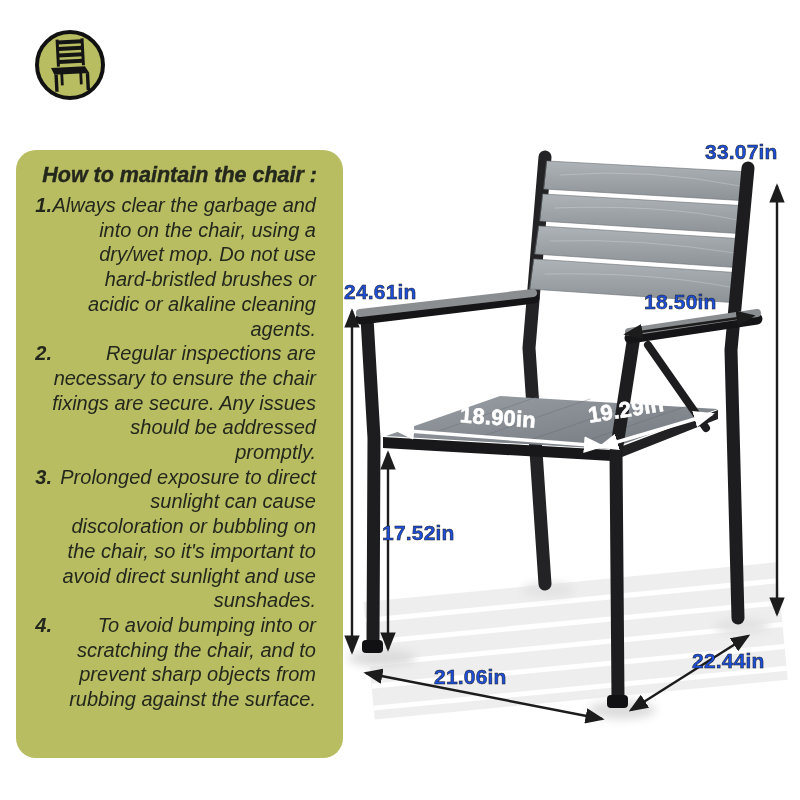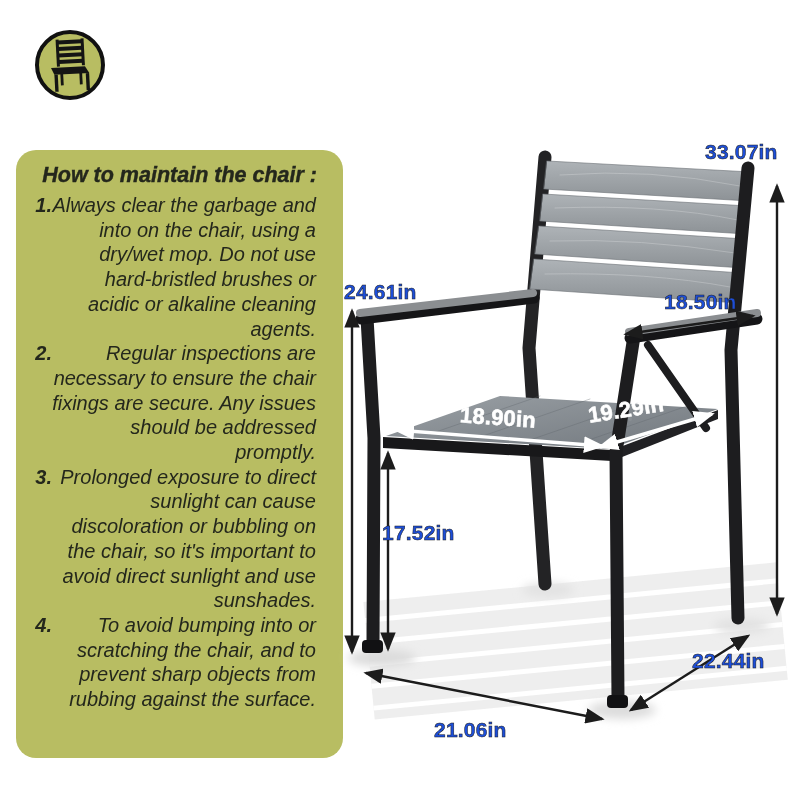--- a/index.html
+++ b/index.html
@@ -169,20 +169,20 @@
     </g>
 
     <g stroke="#ffffff" stroke-width="3.4" fill="none">
       <line x1="396" y1="430" x2="602" y2="446" marker-start="url(#aw)" marker-end="url(#aw)"></line>
       <line x1="600" y1="447" x2="712" y2="414" marker-start="url(#aw)" marker-end="url(#aw)"></line>
     </g>
   </svg>
 
   <div class="dim" style="left:705px;top:140px;">33.07in</div>
   <div class="dim" style="left:344px;top:274px;margin-top:6px;">24.61in</div>
-  <div class="dim" style="left:664px;top:290px;">18.50in</div>
+  <div class="dim" style="left:644px;top:290px;">18.50in</div>
   <div class="dim" style="left:382px;top:521px;">17.52in</div>
-  <div class="dim" style="left:434px;top:718px;">21.06in</div>
+  <div class="dim" style="left:434px;top:665px;">21.06in</div>
   <div class="dim" style="left:692px;top:649px;">22.44in</div>
   <div class="dim light rot-a" style="left:460px;top:405px;">18.90in</div>
   <div class="dim light rot-b" style="left:588px;top:397px;">19.29in</div>
 
 </div>
 
 </body></html>

